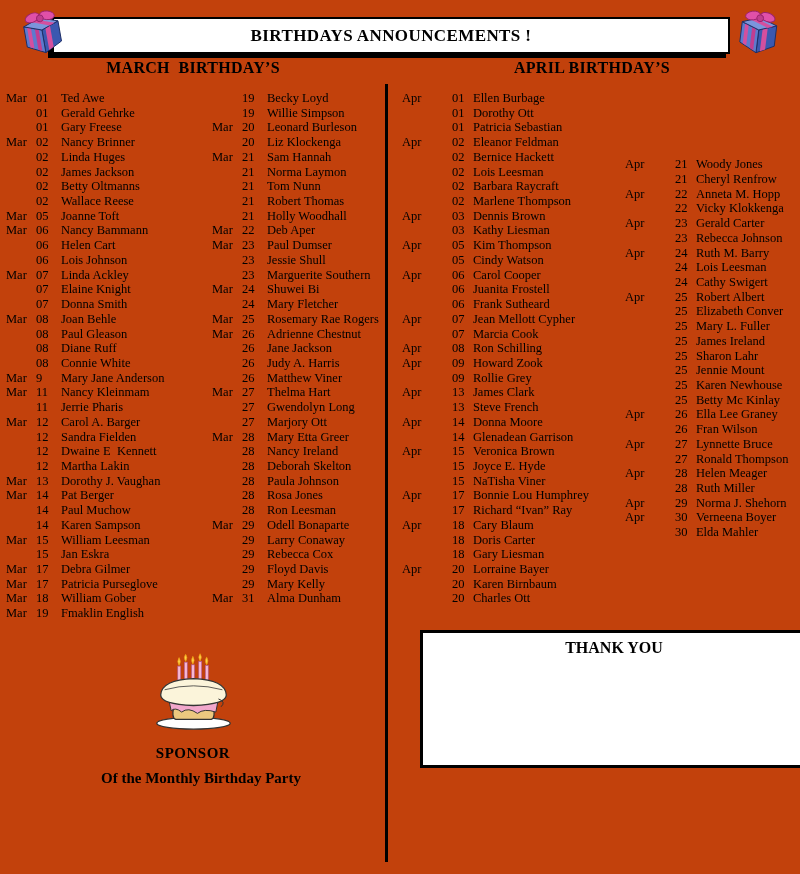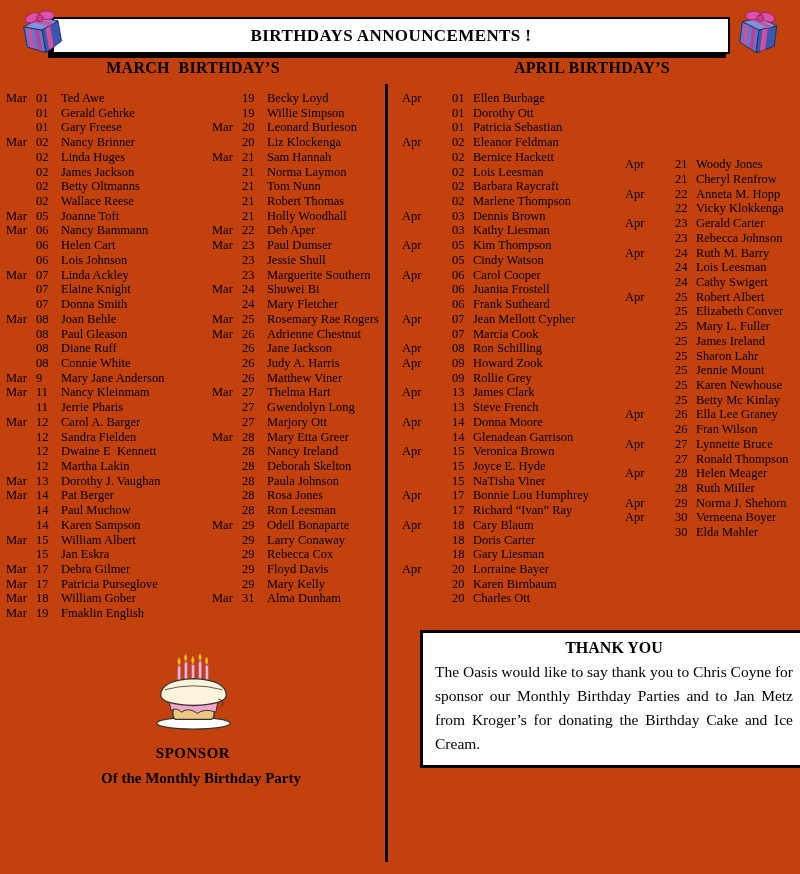--- a/index.html
+++ b/index.html
@@ -116,21 +116,21 @@
         <div class="row"><span class="m">Mar</span><span class="d">11</span><span class="n">Nancy Kleinmam</span></div>
         <div class="row"><span class="m"></span><span class="d">11</span><span class="n">Jerrie Pharis</span></div>
         <div class="row"><span class="m">Mar</span><span class="d">12</span><span class="n">Carol A. Barger</span></div>
         <div class="row"><span class="m"></span><span class="d">12</span><span class="n">Sandra Fielden</span></div>
         <div class="row"><span class="m"></span><span class="d">12</span><span class="n">Dwaine E  Kennett</span></div>
         <div class="row"><span class="m"></span><span class="d">12</span><span class="n">Martha Lakin</span></div>
         <div class="row"><span class="m">Mar</span><span class="d">13</span><span class="n">Dorothy J. Vaughan</span></div>
         <div class="row"><span class="m">Mar</span><span class="d">14</span><span class="n">Pat Berger</span></div>
         <div class="row"><span class="m"></span><span class="d">14</span><span class="n">Paul Muchow</span></div>
         <div class="row"><span class="m"></span><span class="d">14</span><span class="n">Karen Sampson</span></div>
-        <div class="row"><span class="m">Mar</span><span class="d">15</span><span class="n">William Albert</span></div>
+        <div class="row"><span class="m">Mar</span><span class="d">15</span><span class="n">William Leesman</span></div>
         <div class="row"><span class="m"></span><span class="d">15</span><span class="n">Jan Eskra</span></div>
         <div class="row"><span class="m">Mar</span><span class="d">17</span><span class="n">Debra Gilmer</span></div>
         <div class="row"><span class="m">Mar</span><span class="d">17</span><span class="n">Patricia Purseglove</span></div>
         <div class="row"><span class="m">Mar</span><span class="d">18</span><span class="n">William Gober</span></div>
         <div class="row"><span class="m">Mar</span><span class="d">19</span><span class="n">Fmaklin English</span></div>
       </div>
     <div class="list">
         <div class="row"><span class="m"></span><span class="d">19</span><span class="n">Becky Loyd</span></div>
         <div class="row"><span class="m"></span><span class="d">19</span><span class="n">Willie Simpson</span></div>
         <div class="row"><span class="m">Mar</span><span class="d">20</span><span class="n">Leonard Burleson</span></div>
@@ -265,16 +265,15 @@
       <path d="M36 52 Q80 40 124 52" fill="none" stroke="#333" stroke-width="1.2"></path>
 
       <path d="M118 66 Q130 70 122 78" fill="none" stroke="#333" stroke-width="1.5"></path>
     </svg>
     <div class="sponsor-label">SPONSOR</div>
     <div class="sponsor-sub">Of the Monthly Birthday Party</div>
   </div>
 
   <div class="thankyou">
     <div class="ty-title">THANK YOU</div>
-    <div class="ty-body">The Oasis would like to say thank you to Chris Coyne for sponsor our Monthly Birthday Parties and to Jan Metz from Kroger’s for donating the Birthday Cake and Ice Cream.</div>
   </div>
 
 </div>
 
 </body></html>

